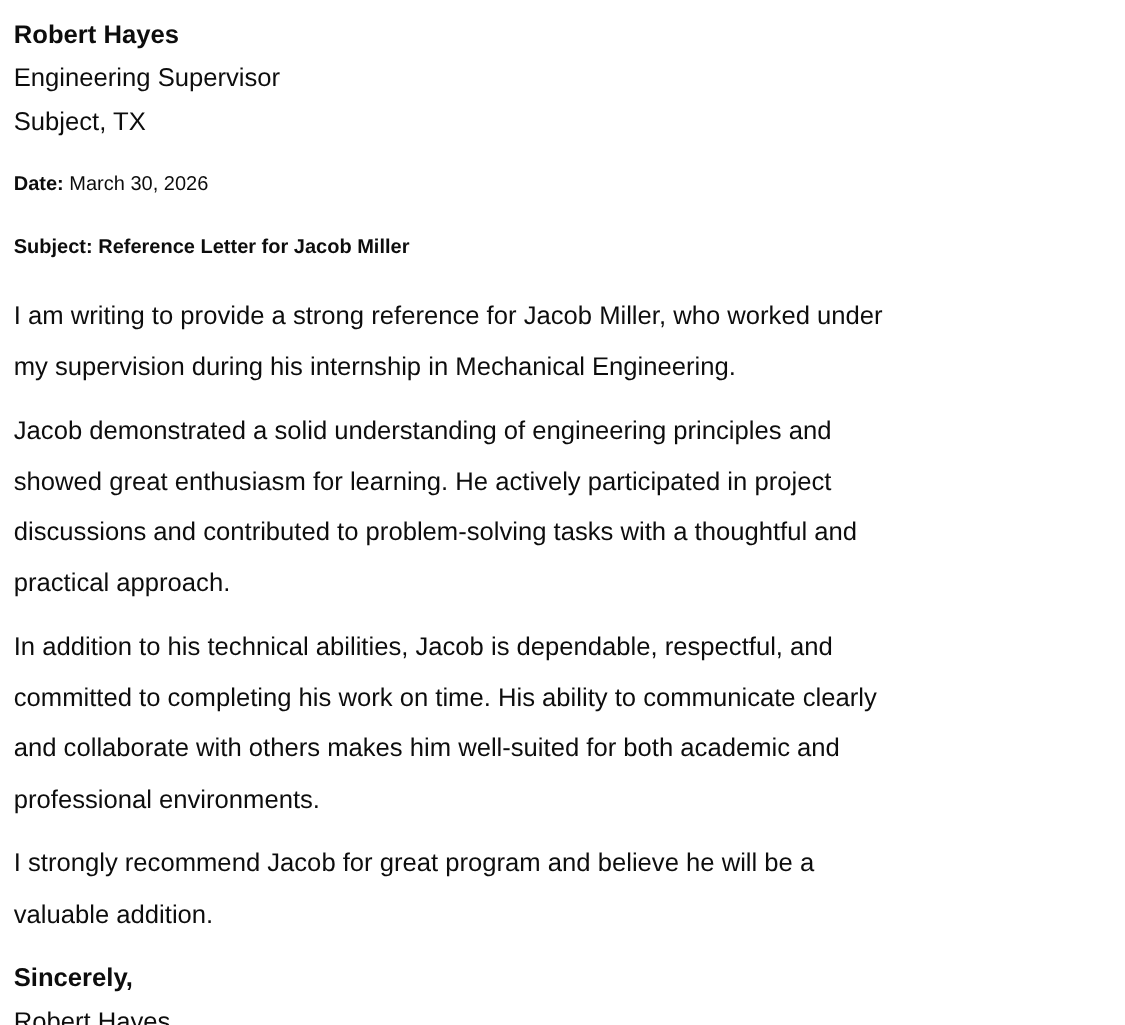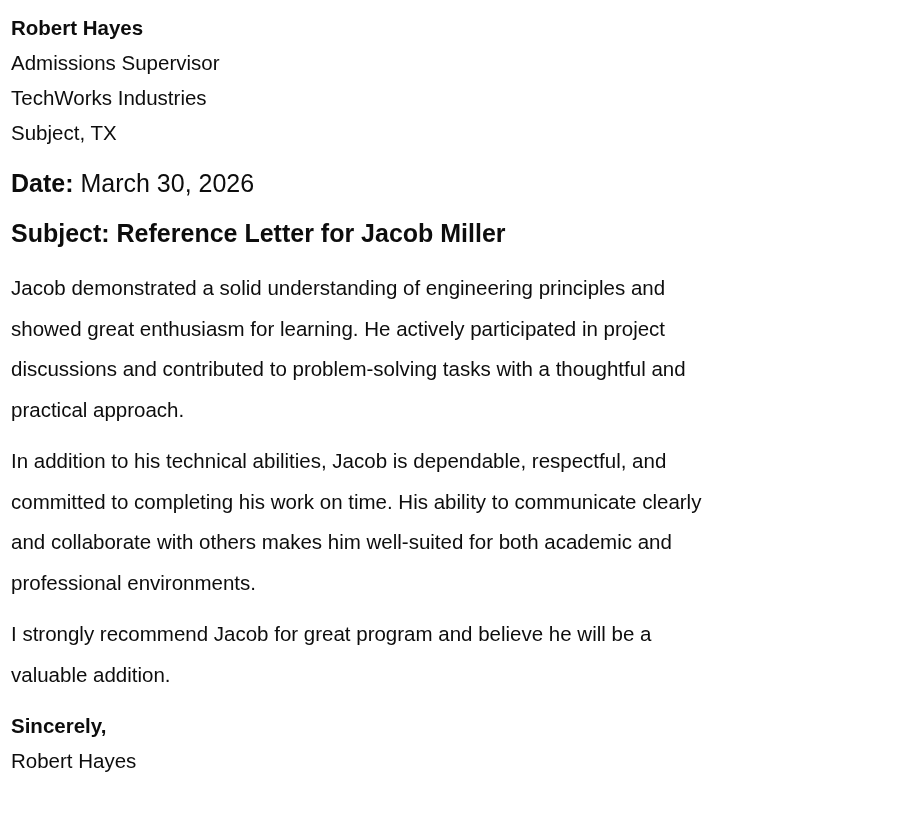--- a/index.html
+++ b/index.html
@@ -37,21 +37,21 @@
     font-weight: 400;
     white-space: nowrap;
   }
 
   .address-line.sender-name {
     font-weight: 700;
   }
 
   
   .meta-line {
-    font-size: 25px;
+    font-size: 16px;
     line-height: 30px;
     margin: 0 0 20px 0;
     white-space: nowrap;
   }
 
   .meta-label {
     font-weight: 700;
   }
 
   .meta-value {
@@ -91,32 +91,32 @@
     font-weight: 400;
   }
 </style>
 </head>
 <body>
 
 <div class="page">
 
   <div class="address-block">
     <div class="address-line sender-name">Robert Hayes</div>
-    <div class="address-line">Admissions Supervisor</div>
-    <div class="address-line">TechWorks Industries</div>
+    <div class="address-line">Engineering Supervisor</div>
     <div class="address-line">Subject, TX</div>
   </div>
 
   <div class="meta-line">
     <span class="meta-label">Date:</span><span class="meta-value"> March 30, 2026</span>
   </div>
 
   <div class="meta-line all-bold">Subject: Reference Letter for Jacob Miller</div>
 
 
+  <div class="body-paragraph">I am writing to provide a strong reference for Jacob Miller, who worked under my supervision during his internship in Mechanical Engineering.</div>
 
   <div class="body-paragraph">Jacob demonstrated a solid understanding of engineering principles and showed great enthusiasm for learning. He actively participated in project discussions and contributed to problem-solving tasks with a thoughtful and practical approach.</div>
 
   <div class="body-paragraph">In addition to his technical abilities, Jacob is dependable, respectful, and committed to completing his work on time. His ability to communicate clearly and collaborate with others makes him well-suited for both academic and professional environments.</div>
 
   <div class="body-paragraph">I strongly recommend Jacob for great program and believe he will be a valuable addition.</div>
 
   <div class="closing-block">
     <div class="closing-line salutation">Sincerely,</div>
     <div class="closing-line signature-name">Robert Hayes</div>

